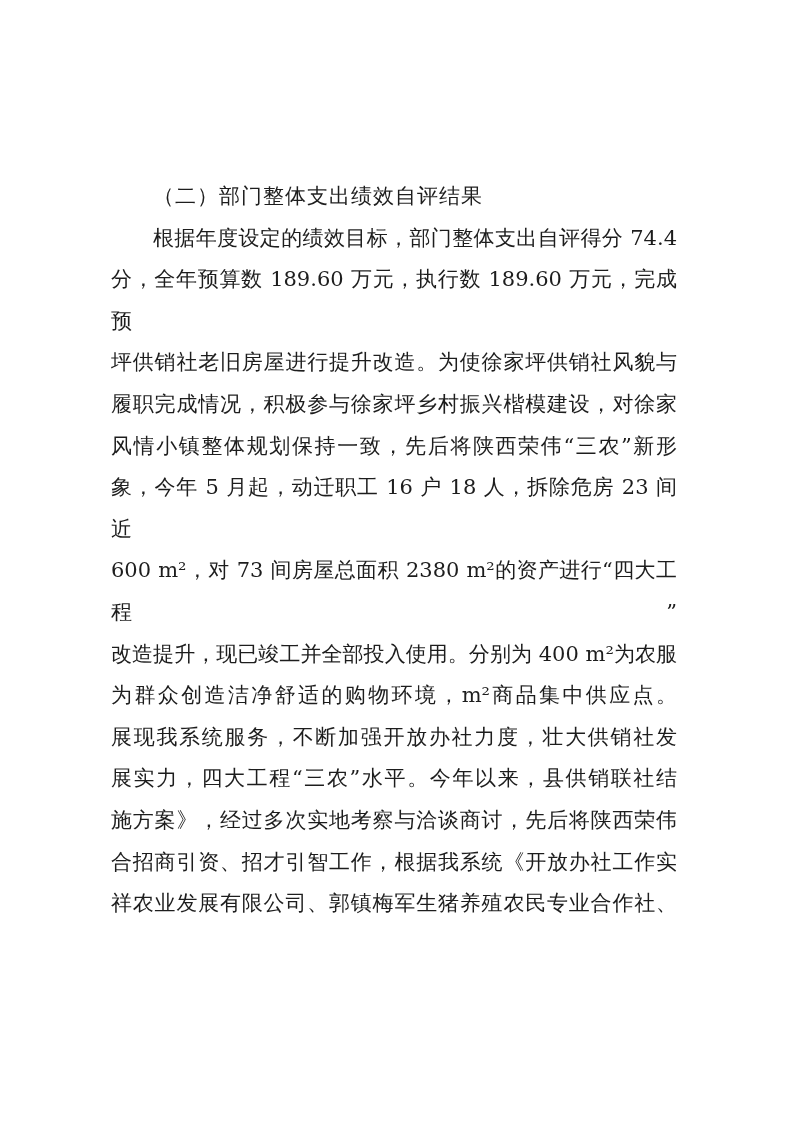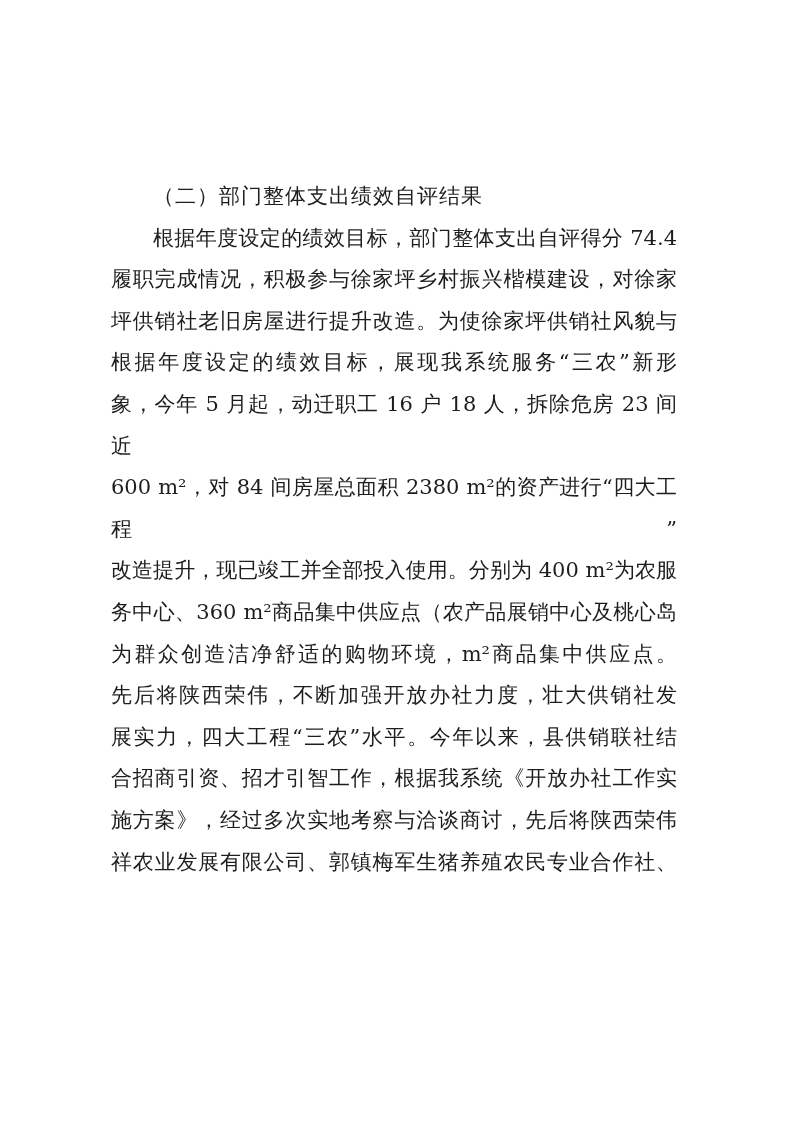--- a/index.html
+++ b/index.html
@@ -35,28 +35,28 @@
   }
 </style>
 </head>
 <body>
 
 <div class="page" style="background: rgb(255, 255, 255); color: rgb(29, 29, 29);">
   <div class="content">
     <div class="heading">（二）部门整体支出绩效自评结果</div>
     <div class="paragraph">
         <div class="line first">根据年度设定的绩效目标，部门整体支出自评得分 74.4</div>
+        <div class="line">分，全年预算数 189.60 万元，执行数 189.60 万元，完成预</div>
+        <div class="line">坪供销社老旧房屋进行提升改造。为使徐家坪供销社风貌与</div>
         <div class="line">履职完成情况，积极参与徐家坪乡村振兴楷模建设，对徐家</div>
-        <div class="line">坪供销社老旧房屋进行提升改造。为使徐家坪供销社风貌与</div>
-        <div class="line">根据年度设定的绩效目标，展现我系统服务“三农”新形</div>
+        <div class="line">风情小镇整体规划保持一致，先后将陕西荣伟“三农”新形</div>
         <div class="line">象，今年 5 月起，动迁职工 16 户 18 人，拆除危房 23 间近</div>
-        <div class="line">600 m²，对 84 间房屋总面积 2380 m²的资产进行“四大工程”</div>
+        <div class="line">600 m²，对 73 间房屋总面积 2380 m²的资产进行“四大工程”</div>
         <div class="line">改造提升，现已竣工并全部投入使用。分别为 400 m²为农服</div>
-        <div class="line">务中心、360 m²商品集中供应点（农产品展销中心及桃心岛</div>
         <div class="line">为群众创造洁净舒适的购物环境，m²商品集中供应点。</div>
-        <div class="line">先后将陕西荣伟，不断加强开放办社力度，壮大供销社发</div>
+        <div class="line">展现我系统服务，不断加强开放办社力度，壮大供销社发</div>
         <div class="line">展实力，四大工程“三农”水平。今年以来，县供销联社结</div>
+        <div class="line">施方案》，经过多次实地考察与洽谈商讨，先后将陕西荣伟</div>
         <div class="line">合招商引资、招才引智工作，根据我系统《开放办社工作实</div>
-        <div class="line">施方案》，经过多次实地考察与洽谈商讨，先后将陕西荣伟</div>
         <div class="line">祥农业发展有限公司、郭镇梅军生猪养殖农民专业合作社、</div>
       </div>
   </div>
 </div>
 
 </body></html>

